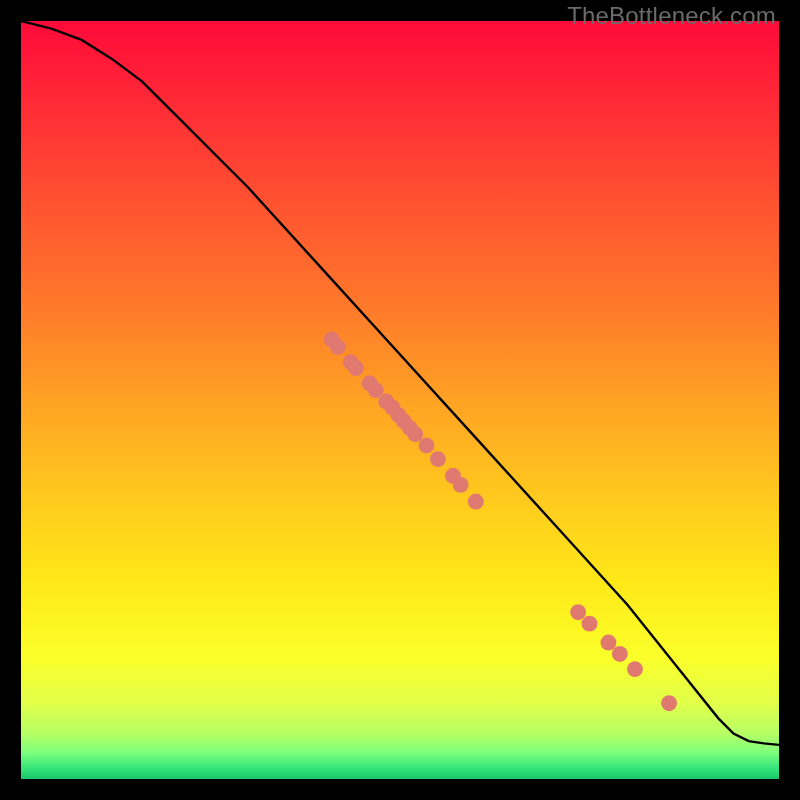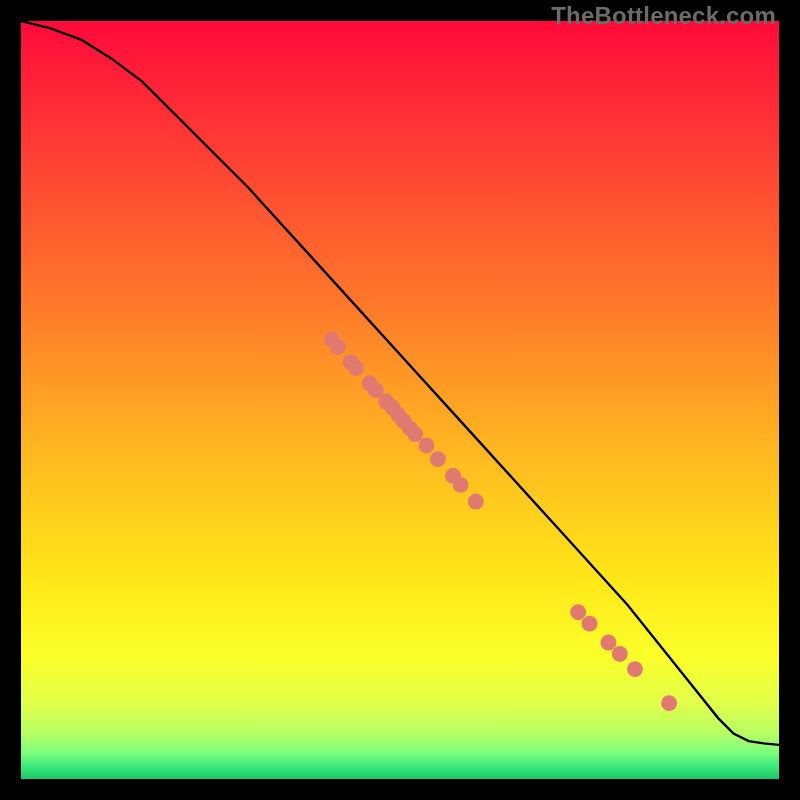--- a/index.html
+++ b/index.html
@@ -24,21 +24,21 @@
     left: 0; top: 0;
     width: 758px;
     height: 758px;
   }
   .watermark {
     position: absolute;
     top: 2px;
     right: 24px;
     color: #6b6b6b;
     font-size: 24px;
-    font-weight: 700;
+    font-weight: 400;
     letter-spacing: 0.2px;
     user-select: none;
   }
 </style>
 </head>
 <body>
 
 <div class="frame">
   <svg class="plot" viewBox="0 0 758 758" preserveAspectRatio="none">
     <defs>

